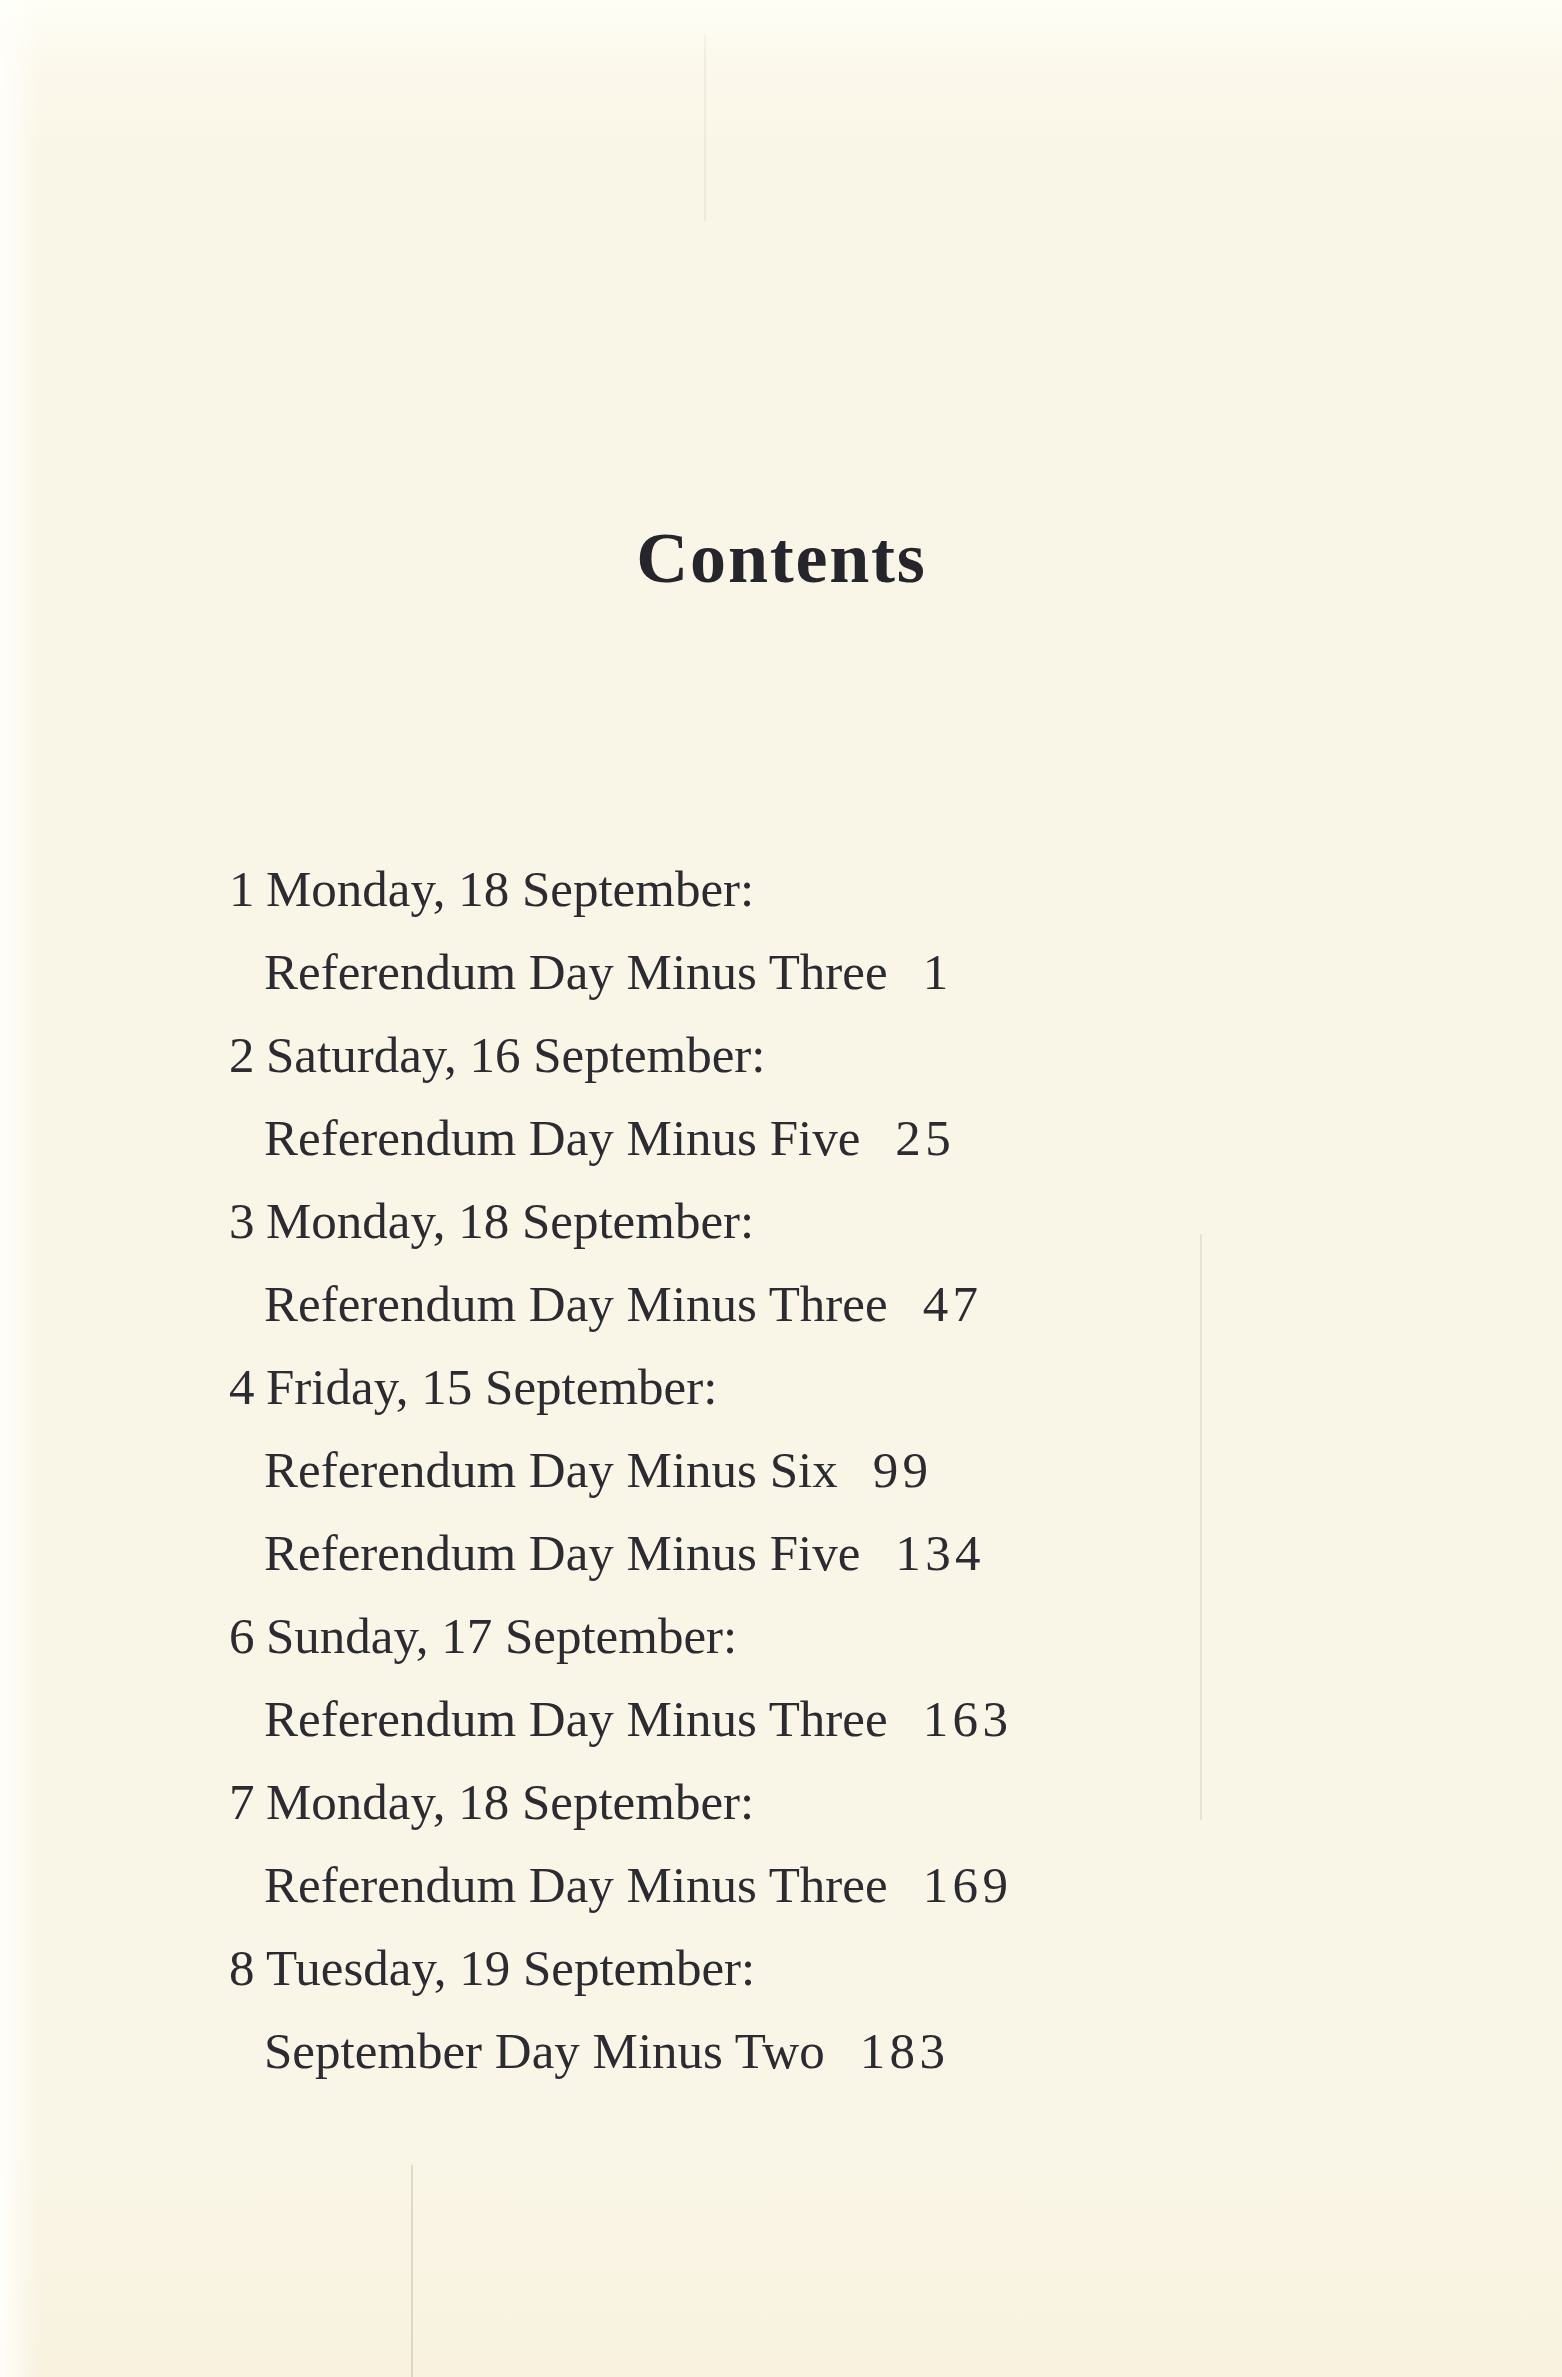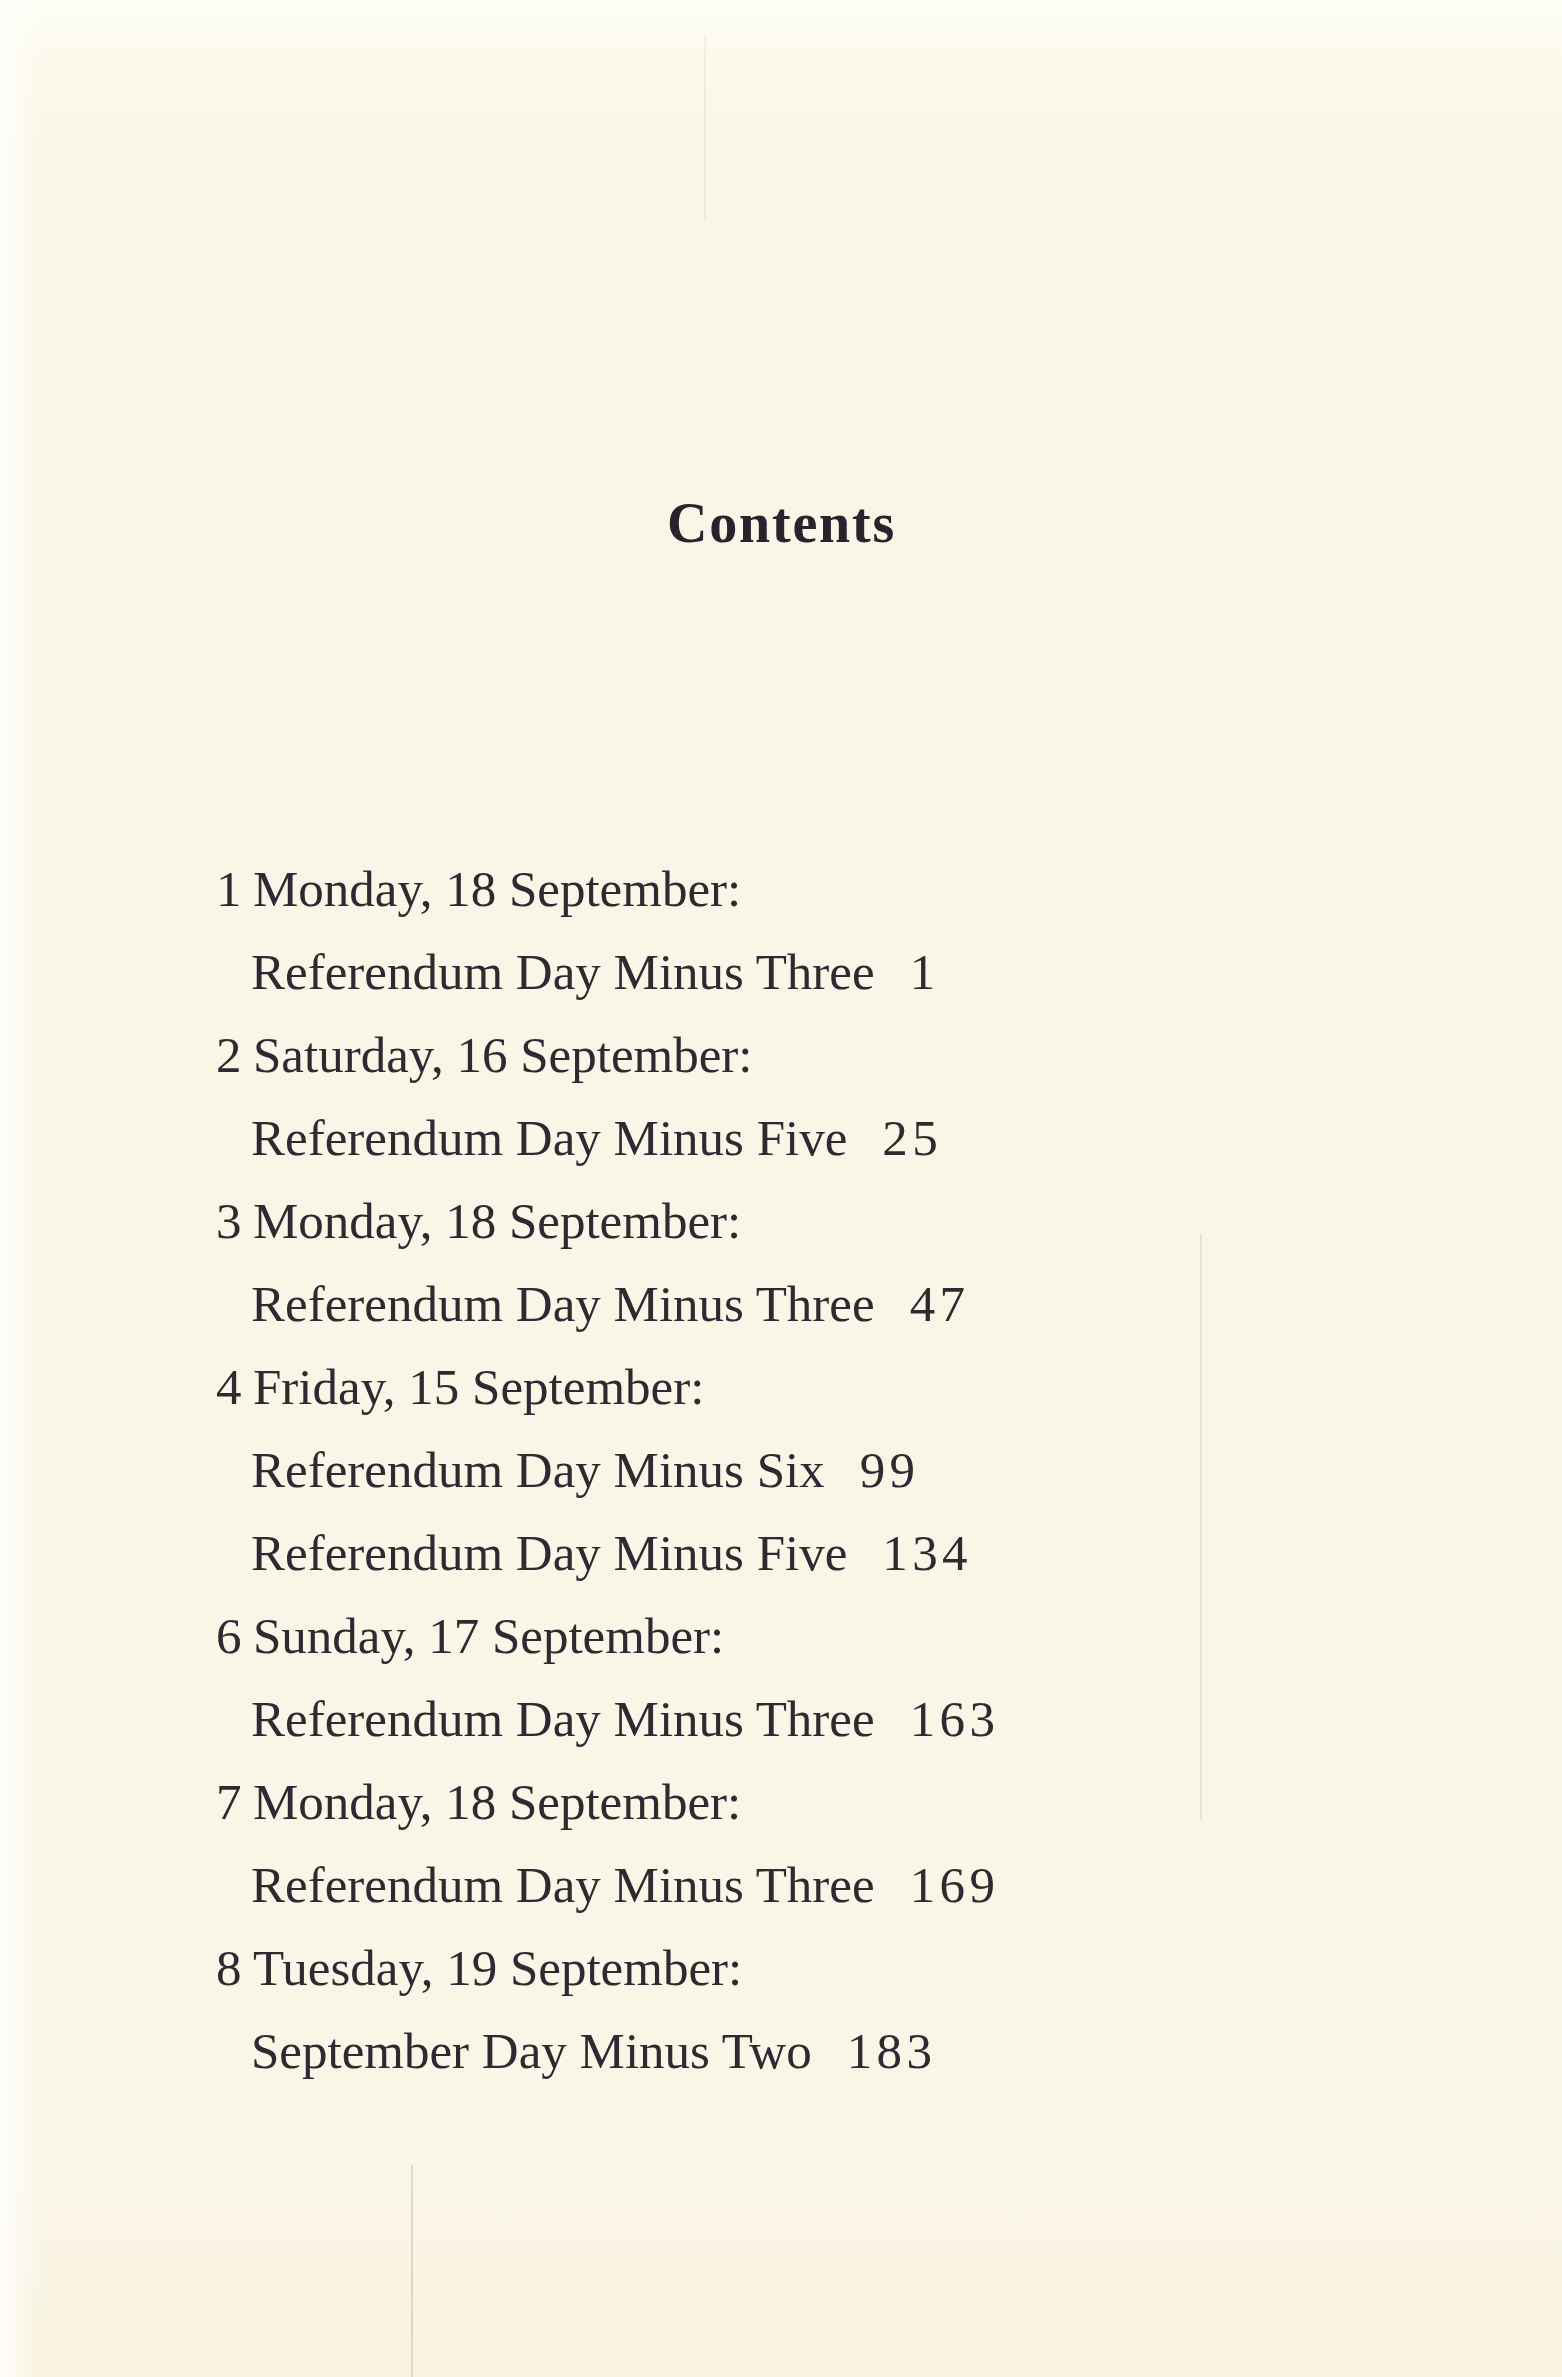--- a/index.html
+++ b/index.html
@@ -29,31 +29,31 @@
   .page::after {
     content: "";
     position: absolute;
     left: 0; top: 0; right: 0;
     height: 62px;
     background: linear-gradient(180deg, rgba(255,255,248,0.7), rgba(255,255,248,0));
     pointer-events: none;
   }
   .title {
     position: absolute;
-    top: 453px;
+    top: 469px;
     left: 0;
     width: 100%;
     text-align: center;
-    font-size: 56px;
+    font-size: 72px;
     letter-spacing: 1.8px;
     color: #26252b;
   }
   .toc {
     position: absolute;
-    left: 216px;
+    left: 229px;
     top: 848px;
     width: 1120px;
     font-size: 51px;
     line-height: 83px;
     color: #2c2b31;
   }
   .entry-line-a {
     white-space: nowrap;
   }
   .chapter-num {

